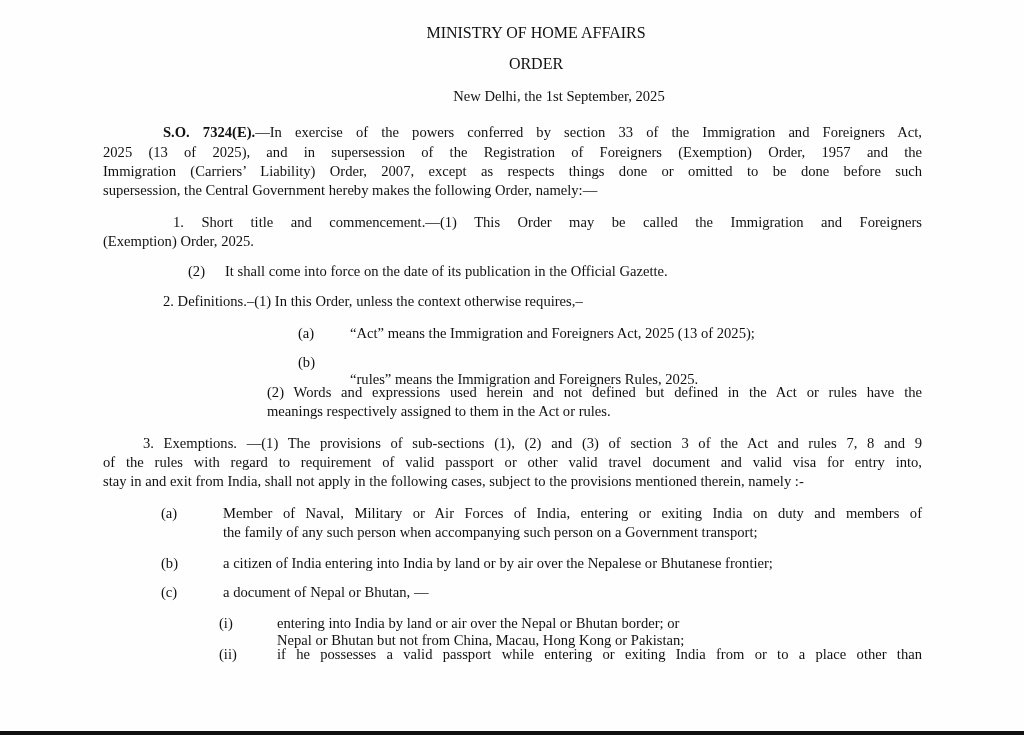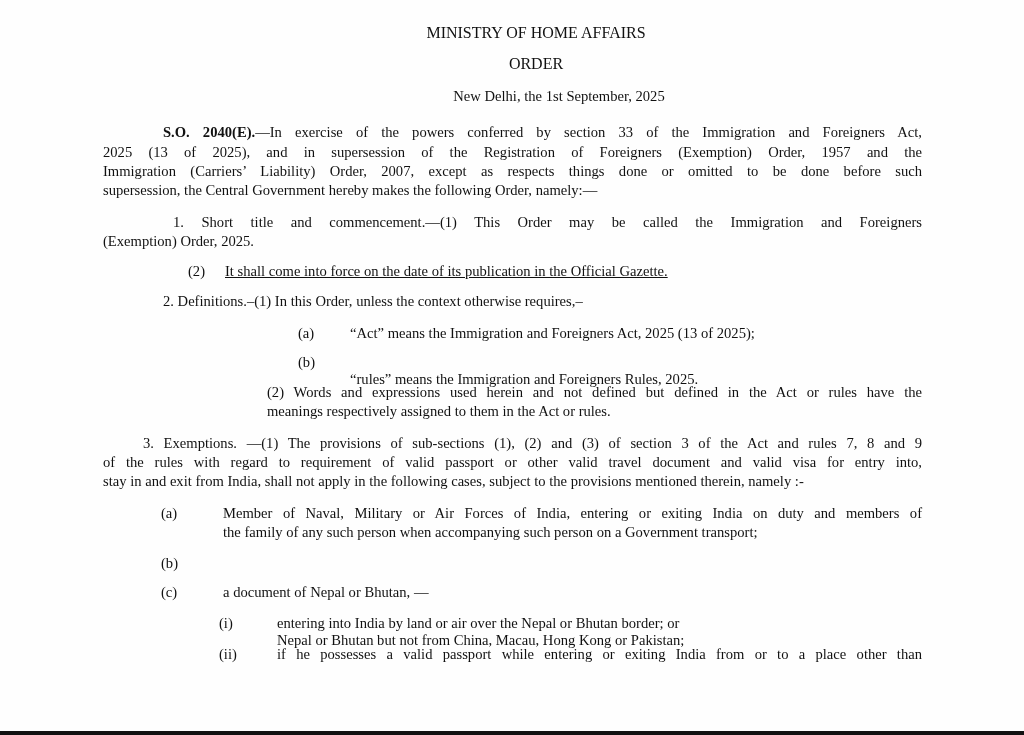--- a/index.html
+++ b/index.html
@@ -15,47 +15,48 @@
 </style>
 </head>
 <body>
 
 <div class="page">
 
   <div class="ln center title" style="top:24px;">MINISTRY OF HOME AFFAIRS</div>
   <div class="ln center title" style="top:55px;">ORDER</div>
   <div class="ln center" style="top:88px;padding-left:47px;">New Delhi, the 1st September, 2025</div>
 
-  <div class="ln just" style="top:124px; left:163px; width:759px;"><span class="b">S.O. 2040(E).</span><span>—In exercise of the powers conferred by section 33 of the Immigration and Foreigners Act,</span></div>
+  <div class="ln just" style="top:124px; left:163px; width:759px;"><span class="b">S.O. 7324(E).</span><span>—In exercise of the powers conferred by section 33 of the Immigration and Foreigners Act,</span></div>
   <div class="ln just" style="top:144px; left:103px; width:819px;">2025 (13 of 2025), and in supersession of the Registration of Foreigners (Exemption) Order, 1957 and the</div>
   <div class="ln just" style="top:163px; left:103px; width:819px;">Immigration (Carriers’  Liability) Order, 2007, except as respects things done or omitted to be done before such</div>
   <div class="ln" style="top:182px; left:103px;">supersession, the Central Government hereby makes the following Order, namely:—</div>
 
   <div class="ln just" style="top:214px; left:173px; width:749px;">1. Short title and commencement.—(1) This Order  may be called the Immigration and Foreigners</div>
   <div class="ln" style="top:233px; left:103px;">(Exemption) Order, 2025.</div>
   <div class="ln" style="top:263px; left:188px;">(2)</div>
-  <div class="ln" style="top:263px; left:225px;text-decoration:underline;">It shall come into force on the date of its publication in the Official Gazette.</div>
+  <div class="ln" style="top:263px; left:225px;">It shall come into force on the date of its publication in the Official Gazette.</div>
 
   <div class="ln" style="top:293px; left:163px;">2. Definitions.–(1) In this Order, unless the context otherwise requires,–</div>
   <div class="ln" style="top:325px; left:298px;">(a)</div>
   <div class="ln" style="top:325px; left:350px;">“Act” means the Immigration and Foreigners Act, 2025 (13 of 2025);</div>
   <div class="ln" style="top:354px; left:298px;">(b)</div>
   <div class="ln" style="top:354px; left:350px;margin-top:17px;">“rules” means the Immigration and Foreigners Rules, 2025.</div>
   <div class="ln just" style="top:384px; left:267px; width:655px;">(2) Words and expressions used herein and not defined but defined in the Act or rules have the</div>
   <div class="ln" style="top:403px; left:267px;">meanings respectively assigned to them in the Act or rules.</div>
 
   <div class="ln just" style="top:435px; left:143px; width:779px;">3. Exemptions. —(1)  The provisions of sub-sections (1), (2) and (3) of section 3 of the Act and rules 7, 8 and 9</div>
   <div class="ln just" style="top:454px; left:103px; width:819px;">of the rules with regard to requirement of valid passport or other valid travel document and valid visa for entry into,</div>
   <div class="ln" style="top:473px; left:103px;">stay in and exit from India,  shall not apply in the following cases, subject to the provisions mentioned therein, namely :-</div>
 
   <div class="ln" style="top:505px; left:161px;">(a)</div>
   <div class="ln just" style="top:505px; left:223px; width:699px;">Member of Naval, Military or Air Forces of India, entering or exiting India on duty and members of</div>
   <div class="ln" style="top:524px; left:223px;">the family of any such person when accompanying such person on a Government transport;</div>
 
   <div class="ln" style="top:555px; left:161px;">(b)</div>
+  <div class="ln" style="top:555px; left:223px;">a citizen of India entering into India by land or by air over the Nepalese or Bhutanese frontier;</div>
 
   <div class="ln" style="top:584px; left:161px;">(c)</div>
   <div class="ln" style="top:584px; left:223px;">a document of Nepal or Bhutan, —</div>
 
   <div class="ln" style="top:615px; left:219px;">(i)</div>
   <div class="ln" style="top:615px; left:277px;">entering into India by land or air over the Nepal or Bhutan border; or</div>
 
   <div class="ln" style="top:646px; left:219px;">(ii)</div>
   <div class="ln just" style="top:646px; left:277px; width:645px;">if he possesses a valid passport while entering or exiting India from or to a place other than</div>
   <div class="ln" style="top:632px; left:277px;">Nepal or Bhutan but not from China, Macau, Hong Kong or Pakistan;</div>

